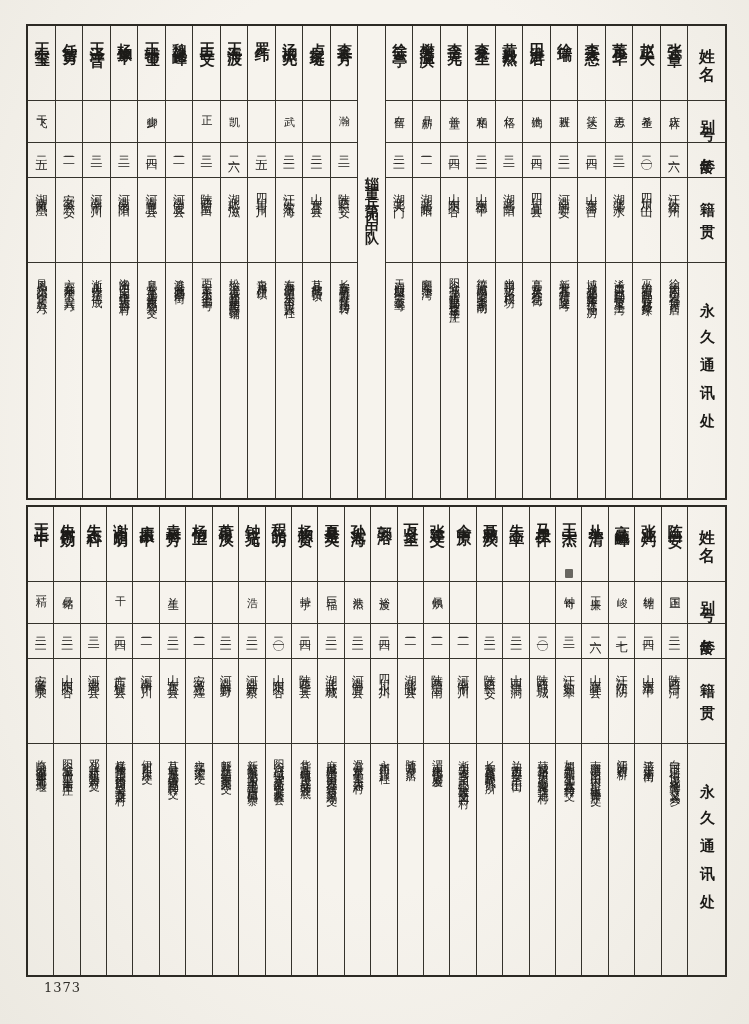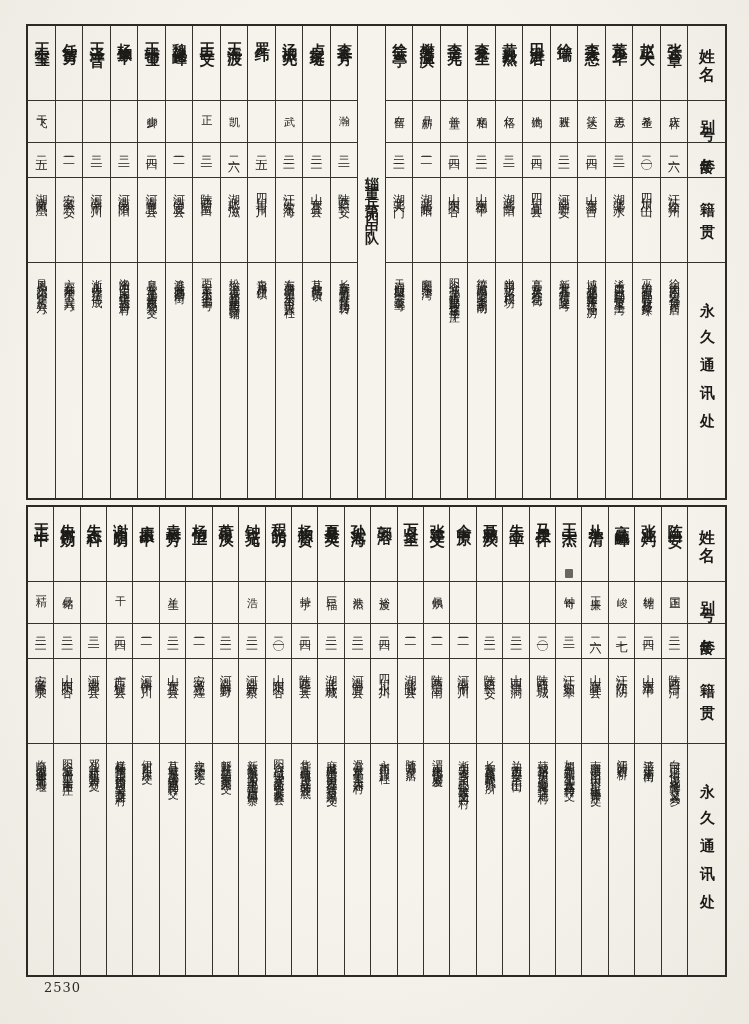--- a/index.html
+++ b/index.html
@@ -906,14 +906,14 @@
           <span class="vt">二三</span>
         </div>
         <div class="cell native-cell r-native">
           <span class="vt">安徽临泉</span>
         </div>
         <div class="cell address-cell r-address">
           <span class="vt">临泉城南谢集北前王堰</span>
         </div>
       </div>
     </div>
-  <span class="page-number">2530</span>
+  <span class="page-number">1373</span>
 </div>
 
 </body></html>

